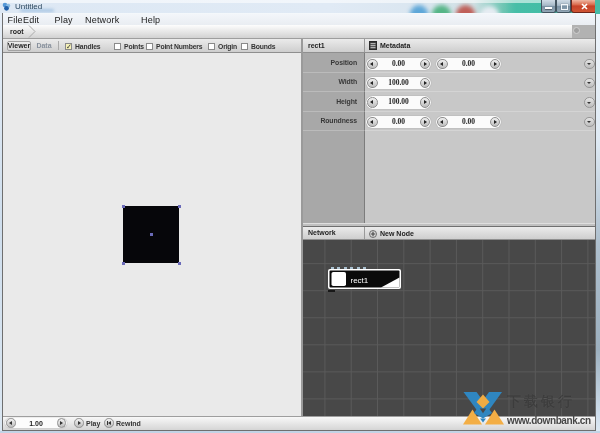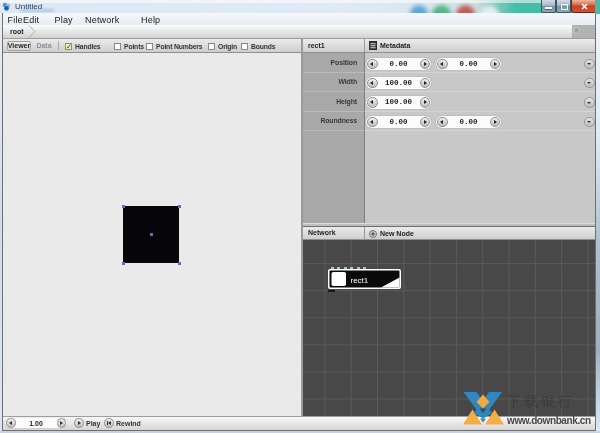--- a/index.html
+++ b/index.html
@@ -221,21 +221,21 @@
 
   <div class="abs" style="left:0;top:13px;width:2px;height:420px;background:linear-gradient(#e6eef7,#cfdeed 50%,#dbe7f2);"></div>
   <div class="abs" style="left:596px;top:14px;width:4px;height:419px;background:linear-gradient(#eef4fa 0%,#dfeaf4 30%,#aebfcd 55%,#9db0bf 80%,#cddcea 95%,#dfeaf4 100%);"></div>
   <div class="abs" style="left:595px;top:0px;width:5px;height:14px;background:#48bba6;"></div>
   <div class="abs" style="left:0px;top:431px;width:600px;height:2px;background:#c2d4e6;"></div>
 
 </div>
 
 <style>
   .pill{position:absolute;width:65px;height:12.5px;border-radius:6.5px;background:#fbfbfb;box-shadow:0 0 1px rgba(0,0,0,0.35);}
-  .pill span{position:absolute;left:0;top:0;width:65px;text-align:center;font-size:7.5px;line-height:12.5px;font-weight:bold;color:#222;font-family:Liberation Mono, monospace;}
+  .pill span{position:absolute;left:0;top:0;width:65px;text-align:center;font-size:7.5px;line-height:12.5px;font-weight:bold;color:#222;font-family:Liberation Serif, serif;}
   .pill::before{content:"";position:absolute;left:1px;top:1px;width:10.5px;height:10.5px;border-radius:50%;background:linear-gradient(#efefef,#bdbdbd);border:1px solid #8f8f8f;box-sizing:border-box;}
   .pill::after{content:"";position:absolute;right:1px;top:1px;width:10.5px;height:10.5px;border-radius:50%;background:linear-gradient(#efefef,#bdbdbd);border:1px solid #8f8f8f;box-sizing:border-box;}
   .pill .al{position:absolute;left:4.2px;top:4px;width:0;height:0;border-top:2.2px solid transparent;border-bottom:2.2px solid transparent;border-right:3px solid #222;z-index:2;}
   .pill .ar{position:absolute;right:4.2px;top:4px;width:0;height:0;border-top:2.2px solid transparent;border-bottom:2.2px solid transparent;border-left:3px solid #222;z-index:2;}
   .vmenu{position:absolute;left:584px;width:10.5px;height:10.5px;border-radius:50%;background:linear-gradient(#e3e3e3,#bdbdbd);border:1px solid #979797;box-sizing:border-box;}
   .vmenu::after{content:"";position:absolute;left:2.4px;top:3.5px;width:0;height:0;border-left:2.1px solid transparent;border-right:2.1px solid transparent;border-top:2.9px solid #333;}
   .spin{position:absolute;width:9.5px;height:9.5px;border-radius:50%;background:linear-gradient(#f2f2f2,#bdbdbd);border:1px solid #8f8f8f;box-sizing:border-box;}
   .spin i{position:absolute;display:block;}
   .spin .tl{left:2px;top:1.8px;width:0;height:0;border-top:2.2px solid transparent;border-bottom:2.2px solid transparent;border-right:3px solid #333;}
   .spin .tr{left:2.8px;top:1.8px;width:0;height:0;border-top:2.2px solid transparent;border-bottom:2.2px solid transparent;border-left:3px solid #333;}

